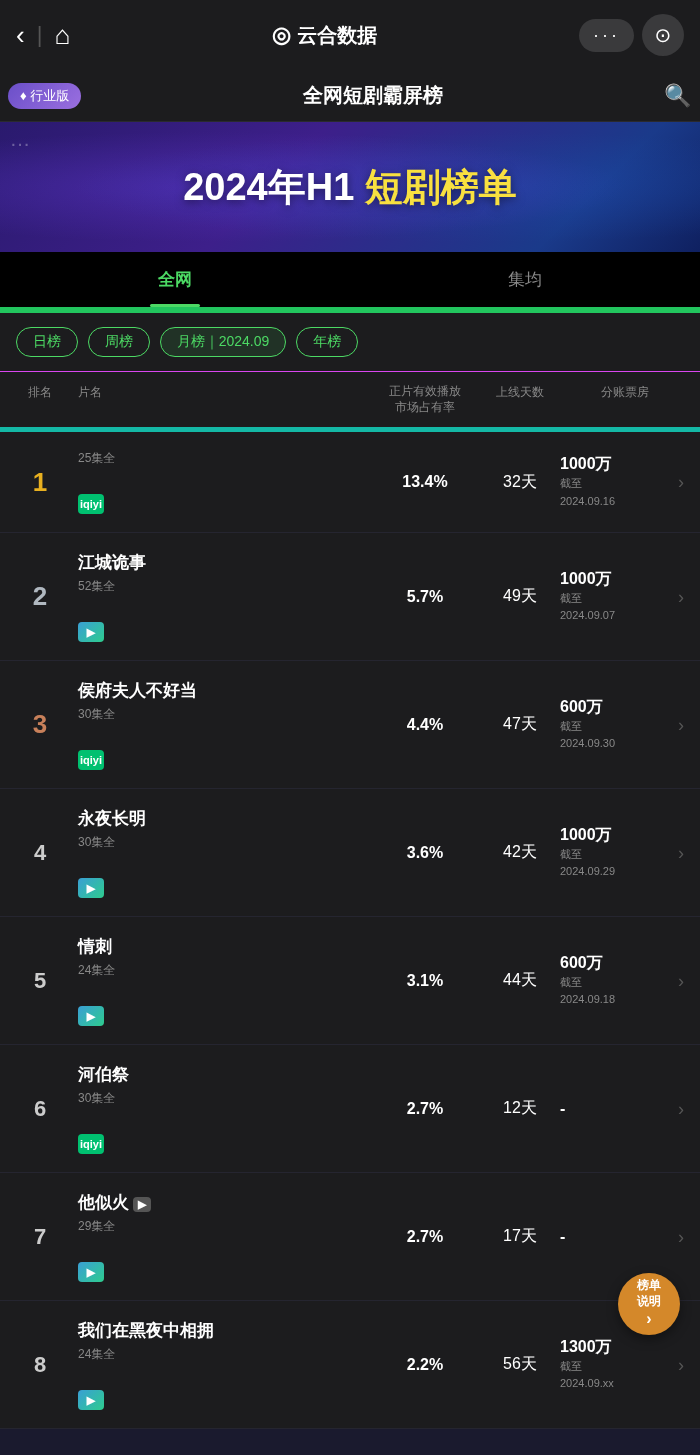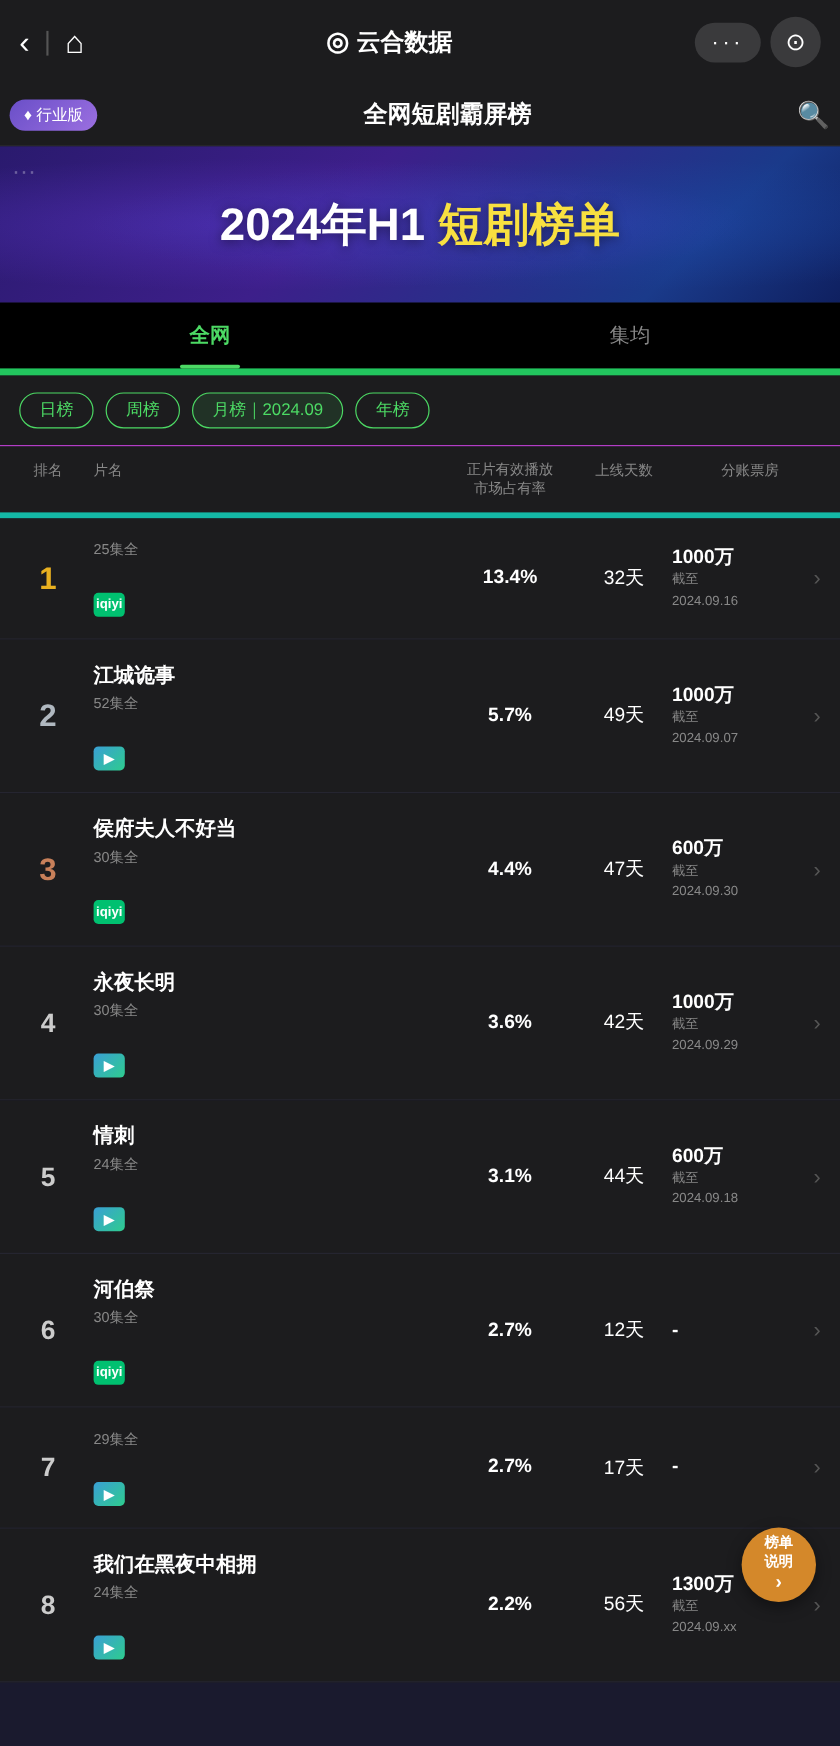--- a/index.html
+++ b/index.html
@@ -394,20 +394,21 @@
       <div class="days-cell">12天</div>
       <div class="revenue-cell">
     <div class="revenue-main">-</div>
 
     <span class="arrow-icon">›</span>
   </div>
     </div>
     <div class="table-row">
       <div class="rank-cell rank-other">7</div>
       <div class="title-cell">
+    <div class="show-title">他似火<span class="play-badge">▶</span></div>
     <div class="show-episodes">29集全</div>
     <span class="platform-icon" style="background:linear-gradient(135deg,#3a9fd5,#2ecc8e);color:#fff;">▶</span>
   </div>
       <div class="pct-cell">2.7%</div>
       <div class="days-cell">17天</div>
       <div class="revenue-cell">
     <div class="revenue-main">-</div>
 
     <span class="arrow-icon">›</span>
   </div>

